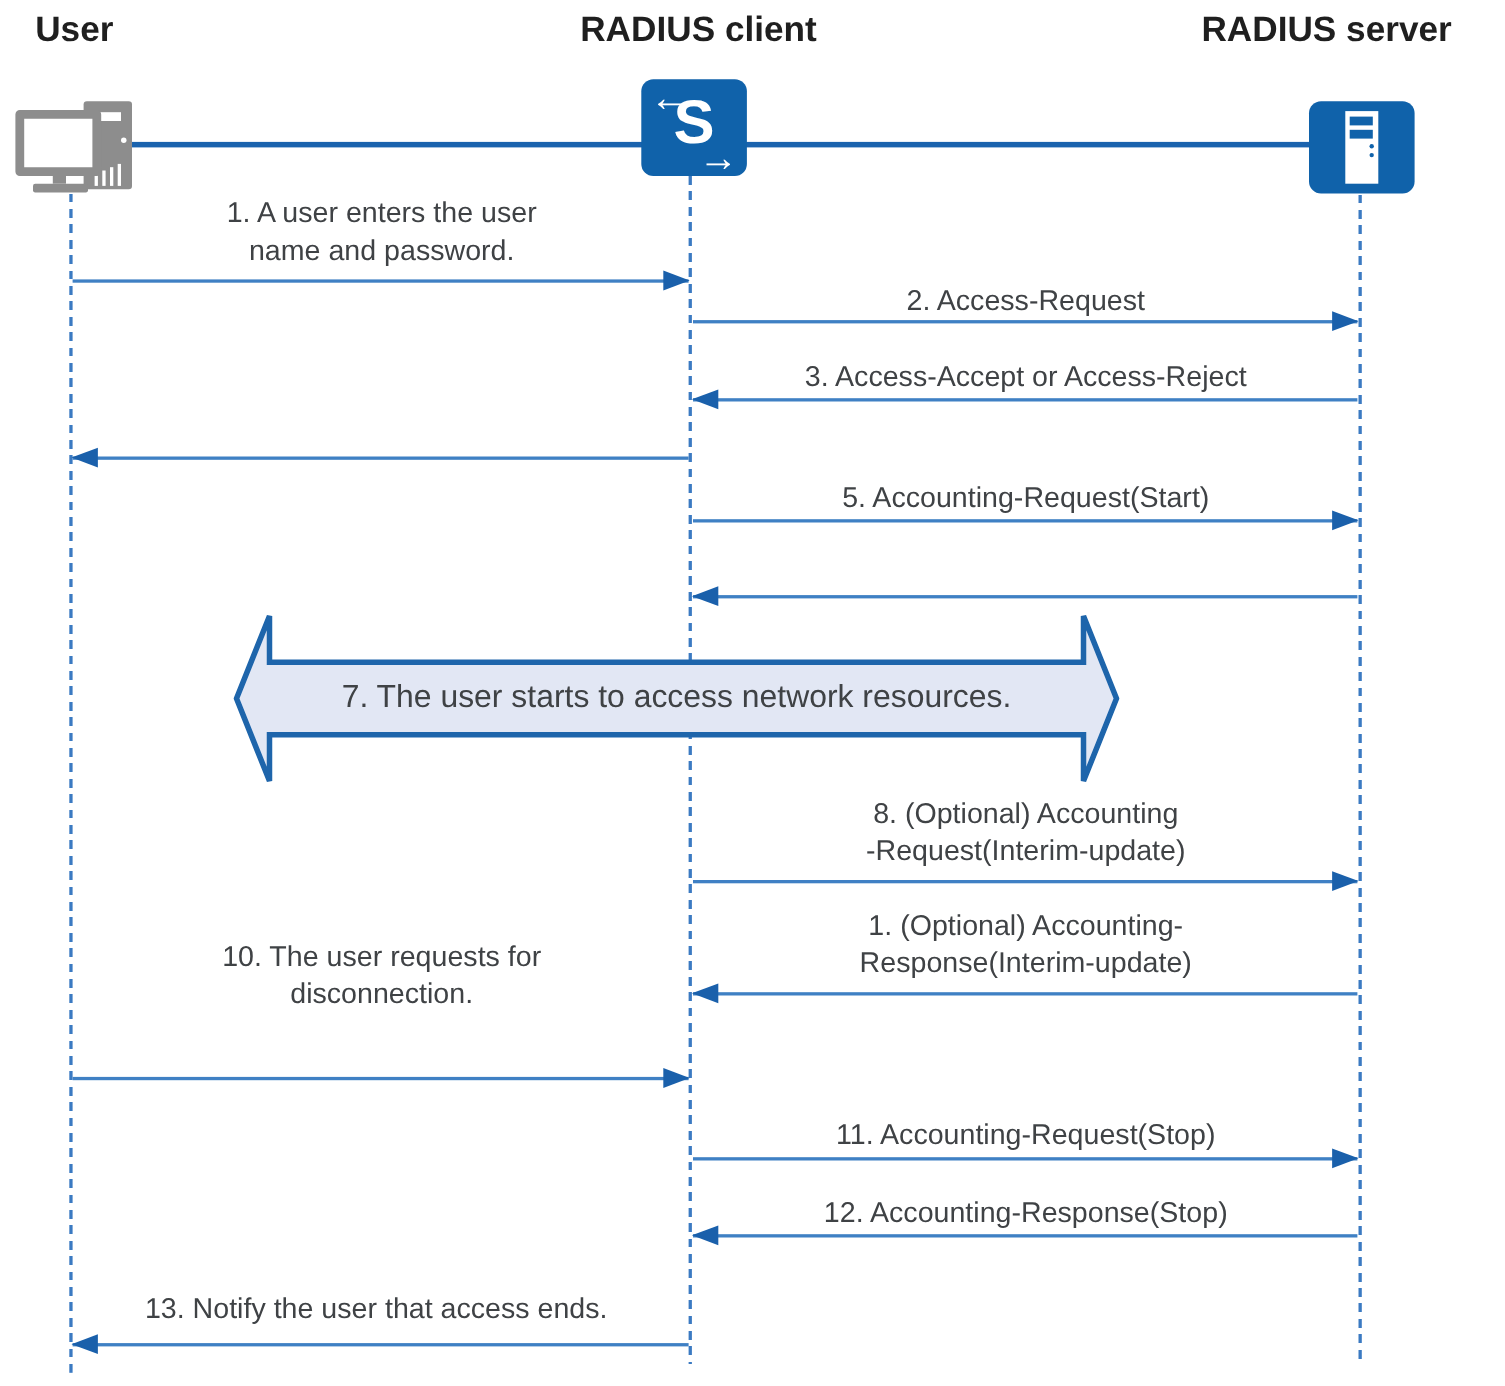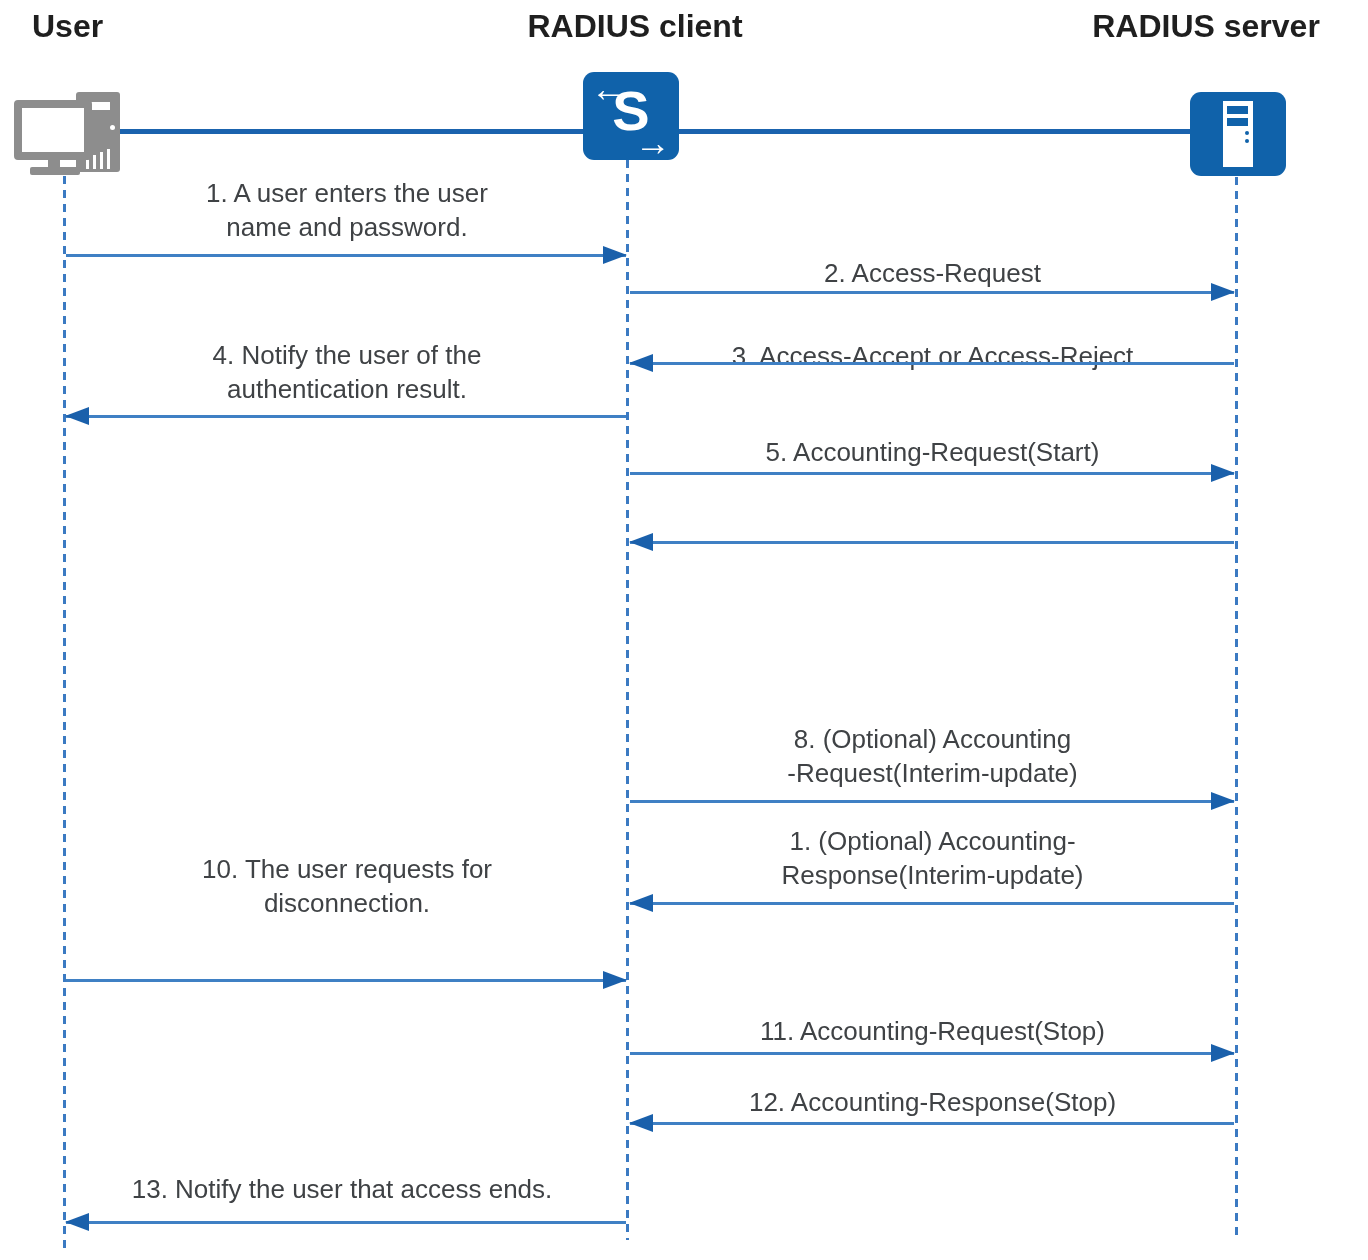--- a/index.html
+++ b/index.html
@@ -61,21 +61,21 @@
   .srv-slot { position:absolute; left:4px; width:21px; height:8px; background:var(--icon-blue); }
   .srv-slot.s1 { top:5px; } .srv-slot.s2 { top:17px; }
   .srv-dot { position:absolute; right:4px; width:4px; height:4px; background:var(--icon-blue); border-radius:50%; }
   .srv-dot.d1 { top:30px; } .srv-dot.d2 { top:38px; }
 
   
   .msg-label { position:absolute; font-size:26px; line-height:34px; color:var(--text-dark);
     text-align:center; white-space:pre-line; }
   .lb1  { left:66px;  width:562px; top:176px; }
   .lb2  { left:630px; width:605px; top:256px; }
-  .lb3  { left:630px; width:605px; top:325px;margin-top:14px; }
+  .lb3  { left:630px; width:605px; top:325px; }
   .lb4  { left:66px;  width:562px; top:338px; }
   .lb5  { left:630px; width:605px; top:435px; }
   .lb6  { left:630px; width:605px; top:504px; }
   .lb8  { left:630px; width:605px; top:722px; }
   .lb9  { left:630px; width:605px; top:824px; }
   .lb10 { left:66px;  width:562px; top:852px; }
   .lb11 { left:630px; width:605px; top:1014px; }
   .lb12 { left:630px; width:605px; top:1085px; }
   .lb13 { left:44px;  width:596px; top:1172px; }
 
@@ -148,22 +148,20 @@
       <div class="srv-slot s2"></div>
       <div class="srv-dot d1"></div>
       <div class="srv-dot d2"></div>
     </div>
   </div>
 
   <div class="msg-label lb1">1. A user enters the user
 name and password.</div>
   <div class="msg-label lb2">2. Access-Request</div>
   <div class="msg-label lb3">3. Access-Accept or Access-Reject</div>
-  <div class="msg-label lb4">4. Notify the user of the
-authentication result.</div>
   <div class="msg-label lb5">5. Accounting-Request(Start)</div>
   <div class="msg-label lb8">8. (Optional) Accounting
 -Request(Interim-update)</div>
   <div class="msg-label lb9">1. (Optional) Accounting-
 Response(Interim-update)</div>
   <div class="msg-label lb10">10. The user requests for
 disconnection.</div>
   <div class="msg-label lb11">11. Accounting-Request(Stop)</div>
   <div class="msg-label lb12">12. Accounting-Response(Stop)</div>
   <div class="msg-label lb13">13. Notify the user that access ends.</div>
@@ -174,14 +172,20 @@
   <div class="arrow left  a4"></div>
   <div class="arrow right a5"></div>
   <div class="arrow left  a6"></div>
   <div class="arrow right a8"></div>
   <div class="arrow left  a9"></div>
   <div class="arrow right a10"></div>
   <div class="arrow right a11"></div>
   <div class="arrow left  a12"></div>
   <div class="arrow left  a13"></div>
 
+  <div class="banner">
+    <svg viewBox="0 0 806 158">
+      <polygon points="3,79 33,4 33,46 773,46 773,4 803,79 773,154 773,112 33,112 33,154"></polygon>
+    </svg>
+    <div class="banner-label">7. The user starts to access network resources.</div>
+  </div>
 
 </div>
 
 </body></html>

